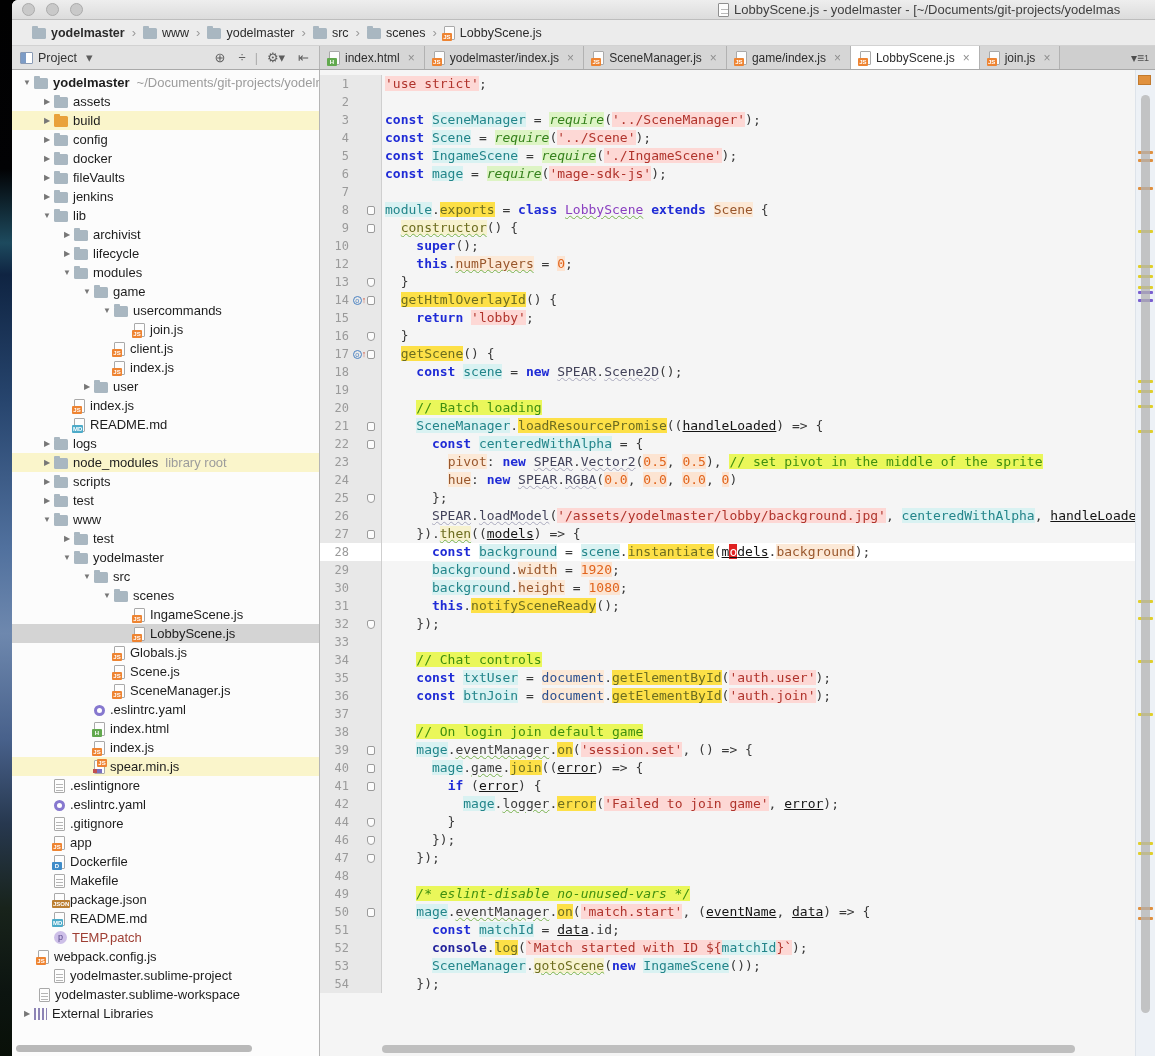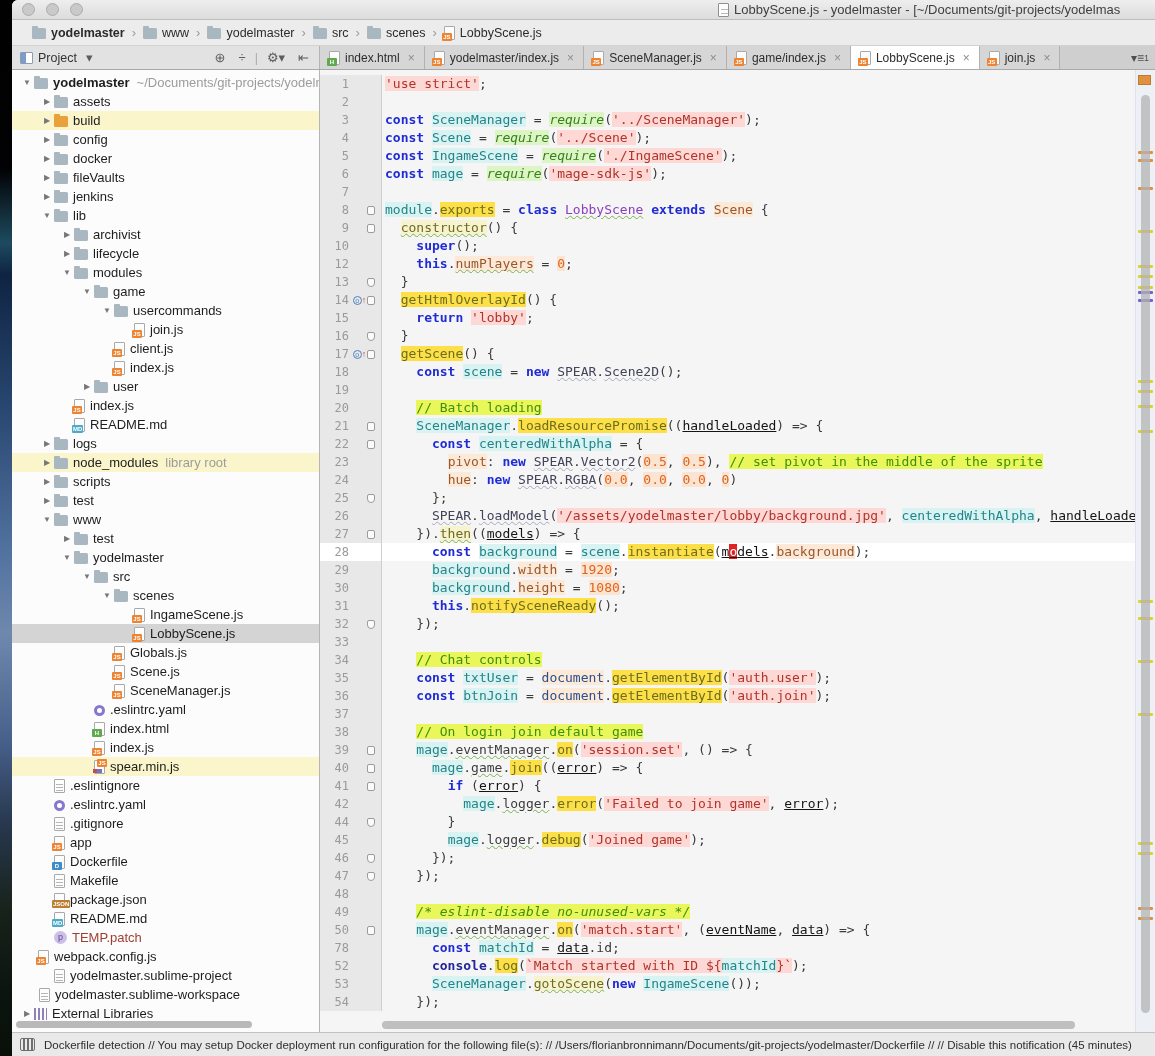--- a/index.html
+++ b/index.html
@@ -897,28 +897,20 @@
                 <span class="g-num">44</span>
                 <span class="g-ovr"></span>
                 <span class="g-fold">
                   <span class="fm e"></span>
                 </span>
               </div>
               <div class="ctx"><span class="tk-d">        }</span></div>
             </div>
             <div class="cline">
               <div class="gut">
-                <span class="g-num">45</span>
-                <span class="g-ovr"></span>
-                <span class="g-fold"></span>
-              </div>
-              <div class="ctx"><span class="tk-d">        </span><span class="tk-v">mage</span><span class="tk-d">.</span><span class="tk-pr">logger</span><span class="tk-d">.</span><span class="tk-m">debug</span><span class="tk-d">(</span><span class="tk-s">'Joined game'</span><span class="tk-d">);</span></div>
-            </div>
-            <div class="cline">
-              <div class="gut">
                 <span class="g-num">46</span>
                 <span class="g-ovr"></span>
                 <span class="g-fold">
                   <span class="fm e"></span>
                 </span>
               </div>
               <div class="ctx"><span class="tk-d">      });</span></div>
             </div>
             <div class="cline">
               <div class="gut">
@@ -951,21 +943,21 @@
                 <span class="g-num">50</span>
                 <span class="g-ovr"></span>
                 <span class="g-fold">
                   <span class="fm"></span>
                 </span>
               </div>
               <div class="ctx"><span class="tk-d">    </span><span class="tk-v">mage</span><span class="tk-d">.</span><span class="tk-pr">eventManager</span><span class="tk-d">.</span><span class="tk-m">on</span><span class="tk-d">(</span><span class="tk-s">'match.start'</span><span class="tk-d">, (</span><span class="tk-p">eventName</span><span class="tk-d">, </span><span class="tk-p">data</span><span class="tk-d">) =&gt; {</span></div>
             </div>
             <div class="cline">
               <div class="gut">
-                <span class="g-num">78</span>
+                <span class="g-num">51</span>
                 <span class="g-ovr"></span>
                 <span class="g-fold"></span>
               </div>
               <div class="ctx"><span class="tk-d">      </span><span class="tk-k">const </span><span class="tk-v">matchId</span><span class="tk-d"> = </span><span class="tk-p">data</span><span class="tk-d">.id;</span></div>
             </div>
             <div class="cline">
               <div class="gut">
                 <span class="g-num">52</span>
                 <span class="g-ovr"></span>
                 <span class="g-fold"></span>
@@ -1015,19 +1007,15 @@
               <div class="smark" style="top: 847px; background: rgb(223, 144, 64);"></div>
             </div>
           <div class="vthumb"></div>
         </div>
         <div class="editor-hscroll">
             <div class="thumb"></div>
           </div>
       </div>
     </div>
 
-    <div class="statusbar">
-      <span class="sb-ic"></span>
-      <span>Dockerfile detection  // You may setup Docker deployment run configuration for the following file(s): // /Users/florianbronnimann/Documents/git-projects/yodelmaster/Dockerfile // // Disable this notification (45 minutes)</span>
-    </div>
 
   </div>
 </div>
 
 </body></html>

